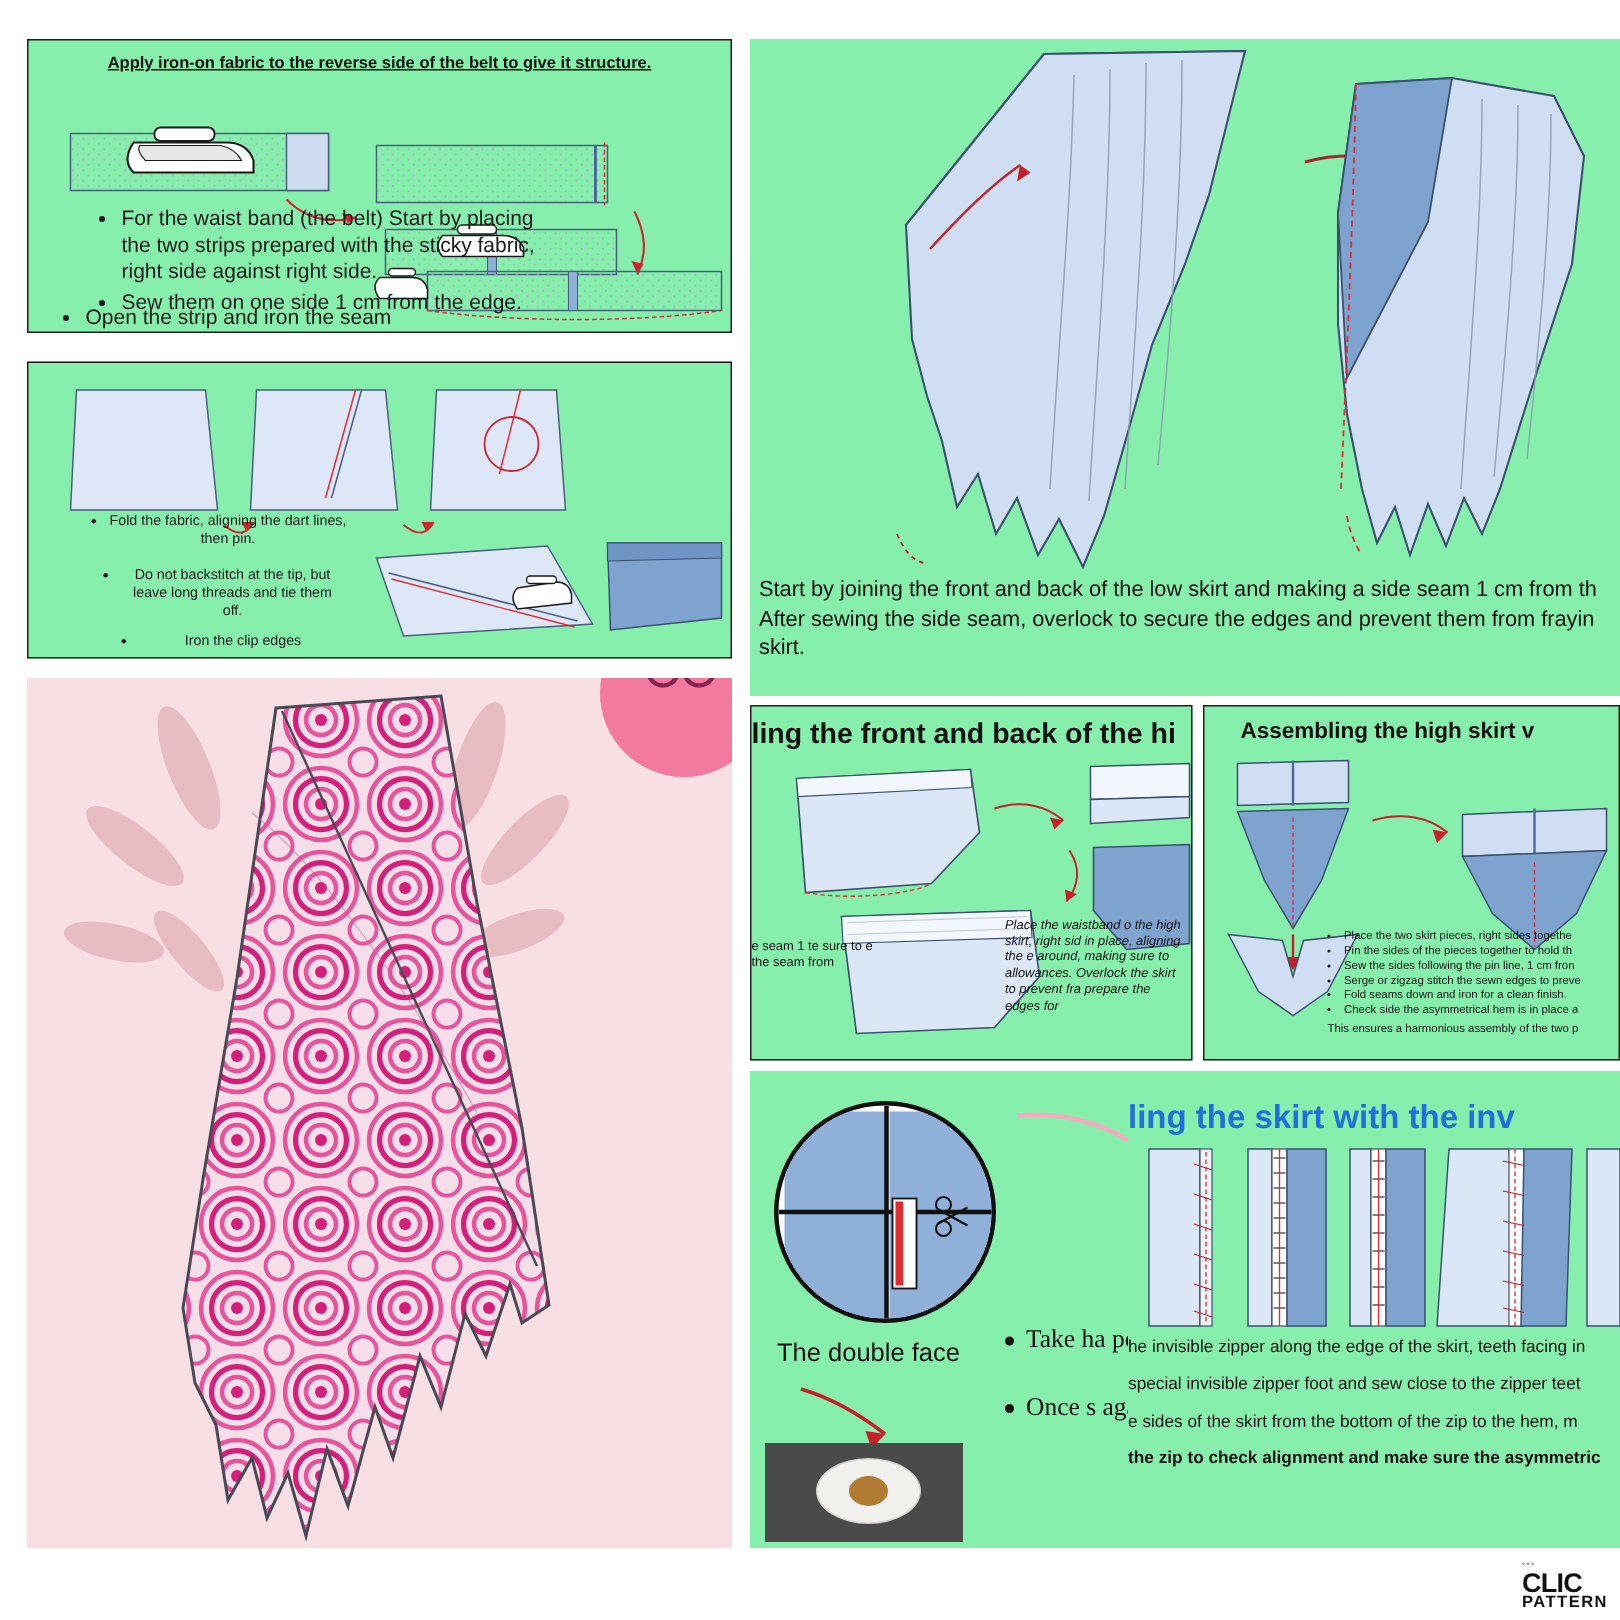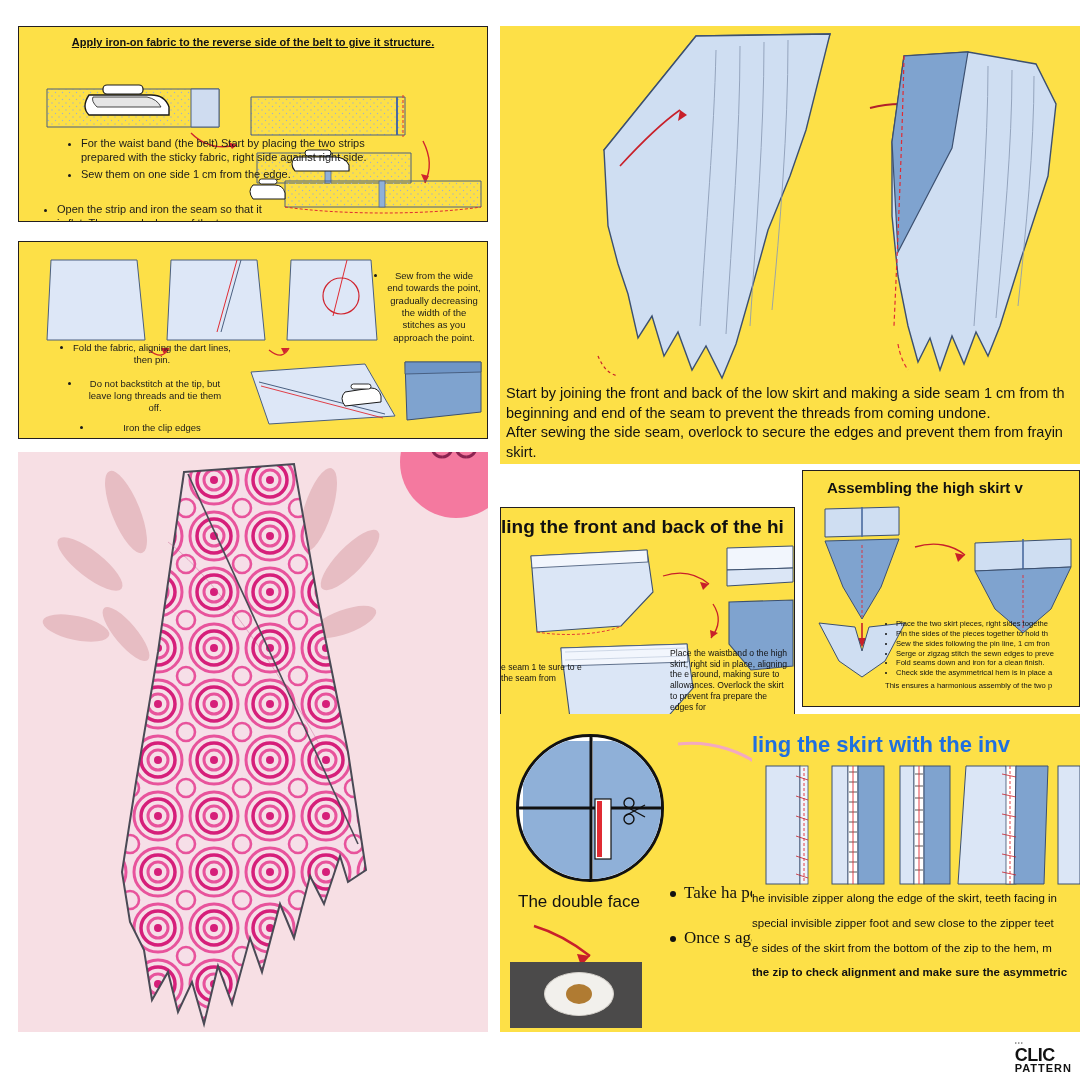--- a/index.html
+++ b/index.html
@@ -10,27 +10,27 @@
     font-family: "Liberation Sans", sans-serif;
     overflow: hidden;
   }
   .page {
     position: relative;
     width: 1080px; height: 1080px;
     background: #ffffff;
   }
   .panel {
     position: absolute;
-    background: #fde047;
+    background: #86efac;
     overflow: hidden;
   }
   .bordered { border: 1px solid #231f20; }
 
   
-  .txt { font-size: 11px; color: #1a1a1a; line-height: 1.25; }
+  .txt { font-size: 14px; color: #1a1a1a; line-height: 1.25; }
   .bullet-list { margin: 0; padding-left: 14px; }
   .bullet-list li { margin-bottom: 3px; }
   .center { text-align: center; }
 
   
   #panel-iron { left: 18px; top: 26px; width: 470px; height: 196px; }
   #panel-iron .title {
     font-size: 11px; font-weight: bold; text-decoration: underline;
     text-align: center; margin-top: 9px; color: #111;
   }
@@ -42,28 +42,28 @@
   #panel-photo { left: 18px; top: 452px; width: 470px; height: 580px; background: #f7dfe4; }
 
   
   #panel-lowskirt { left: 500px; top: 26px; width: 580px; height: 438px; }
   #panel-lowskirt .caption {
     position: absolute; left: 6px; top: 358px; width: 574px;
     font-size: 14.5px; color: #111; line-height: 1.35;
   }
 
   
-  #panel-hsfb { left: 500px; top: 470px; width: 295px; height: 237px; margin-top: 37px; }
+  #panel-hsfb { left: 500px; top: 470px; width: 295px; height: 237px; }
   #panel-hsfb .hdr {
     font-size: 19px; font-weight: bold; color: #111;
     position: absolute; left: 0px; top: 8px; white-space: nowrap;
   }
   #panel-hsfb .body {
     position: absolute; right: 4px; top: 140px; width: 120px;
-    font-size: 8.6px; line-height: 1.25; color: #111;
+    font-size: 8.6px; line-height: 1.25; color: #111; font-style: italic;
   }
   #panel-hsfb .body2 {
     position: absolute; left: 0px; top: 154px; width: 84px;
     font-size: 8.6px; line-height: 1.25; color: #111;
   }
 
   
   #panel-hslow { left: 802px; top: 470px; width: 278px; height: 237px; }
   #panel-hslow .hdr {
     font-size: 15px; font-weight: bold; color: #111;
@@ -210,25 +210,20 @@
       <path d="M250,6 L330,6 L336,86 L246,86 Z" fill="#dde7f7" stroke="#4a5f80" stroke-width="1"></path>
       <path d="M306,6 L292,62" stroke="#e02b33" stroke-width="1" fill="none"></path>
       <circle cx="300" cy="42" r="18" fill="none" stroke="#d0242e" stroke-width="1.2"></circle>
 
       <path d="M108,96 C118,104 124,102 128,94" stroke="#d0242e" stroke-width="1.3" fill="none"></path>
       <path d="M128,94 l-8,0 l3,6 z" fill="#d0242e"></path>
       <path d="M228,96 C238,104 244,102 248,94" stroke="#d0242e" stroke-width="1.3" fill="none"></path>
       <path d="M248,94 l-8,0 l3,6 z" fill="#d0242e"></path>
     </svg>
 
-    <div class="txt center" style="position:absolute;left:358px;top:28px;width:104px;font-size:9.5px;line-height:1.3;">
-      <ul class="bullet-list" style="padding-left:10px;text-align:center;">
-        <li style="list-style-position:outside;">Sew from the wide end towards the point, gradually decreasing the width of the stitches as you approach the point.</li>
-      </ul>
-    </div>
 
     <div class="txt center" style="position:absolute;left:42px;top:100px;width:170px;font-size:9.5px;">
       <ul class="bullet-list" style="padding-left:12px;">
         <li>Fold the fabric, aligning the dart lines, then pin.</li>
       </ul>
     </div>
     <div class="txt center" style="position:absolute;left:50px;top:136px;width:160px;font-size:9.5px;">
       <ul class="bullet-list" style="padding-left:12px;">
         <li>Do not backstitch at the tip, but leave long threads and tie them off.</li>
       </ul>
@@ -330,21 +325,20 @@
           <path d="M512,44 C512,120 504,206 496,292"></path>
           <path d="M534,50 C534,122 526,204 518,280"></path>
         </g>
         <path d="M404,30 C402,120 398,210 394,300" stroke="#e02b33" stroke-width="1.2" stroke-dasharray="4 3" fill="none"></path>
         <path d="M398,318 C400,330 404,338 408,344" stroke="#e02b33" stroke-width="1.2" stroke-dasharray="4 3" fill="none"></path>
       </g>
     </svg>
 
     <div class="caption">
       <div>Start by joining the front and back of the low skirt and making a side seam 1 cm from th</div>
-      <div>beginning and end of the seam to prevent the threads from coming undone.</div>
       <div>After sewing the side seam, overlock to secure the edges and prevent them from frayin</div>
       <div>skirt.</div>
     </div>
   </div>
 
   <div class="panel bordered" id="panel-hsfb">
     <div class="hdr">ling the front and back of the hi</div>
 
     <svg width="295" height="200" viewBox="0 0 295 200" style="position:absolute;left:0;top:32px;">
 

